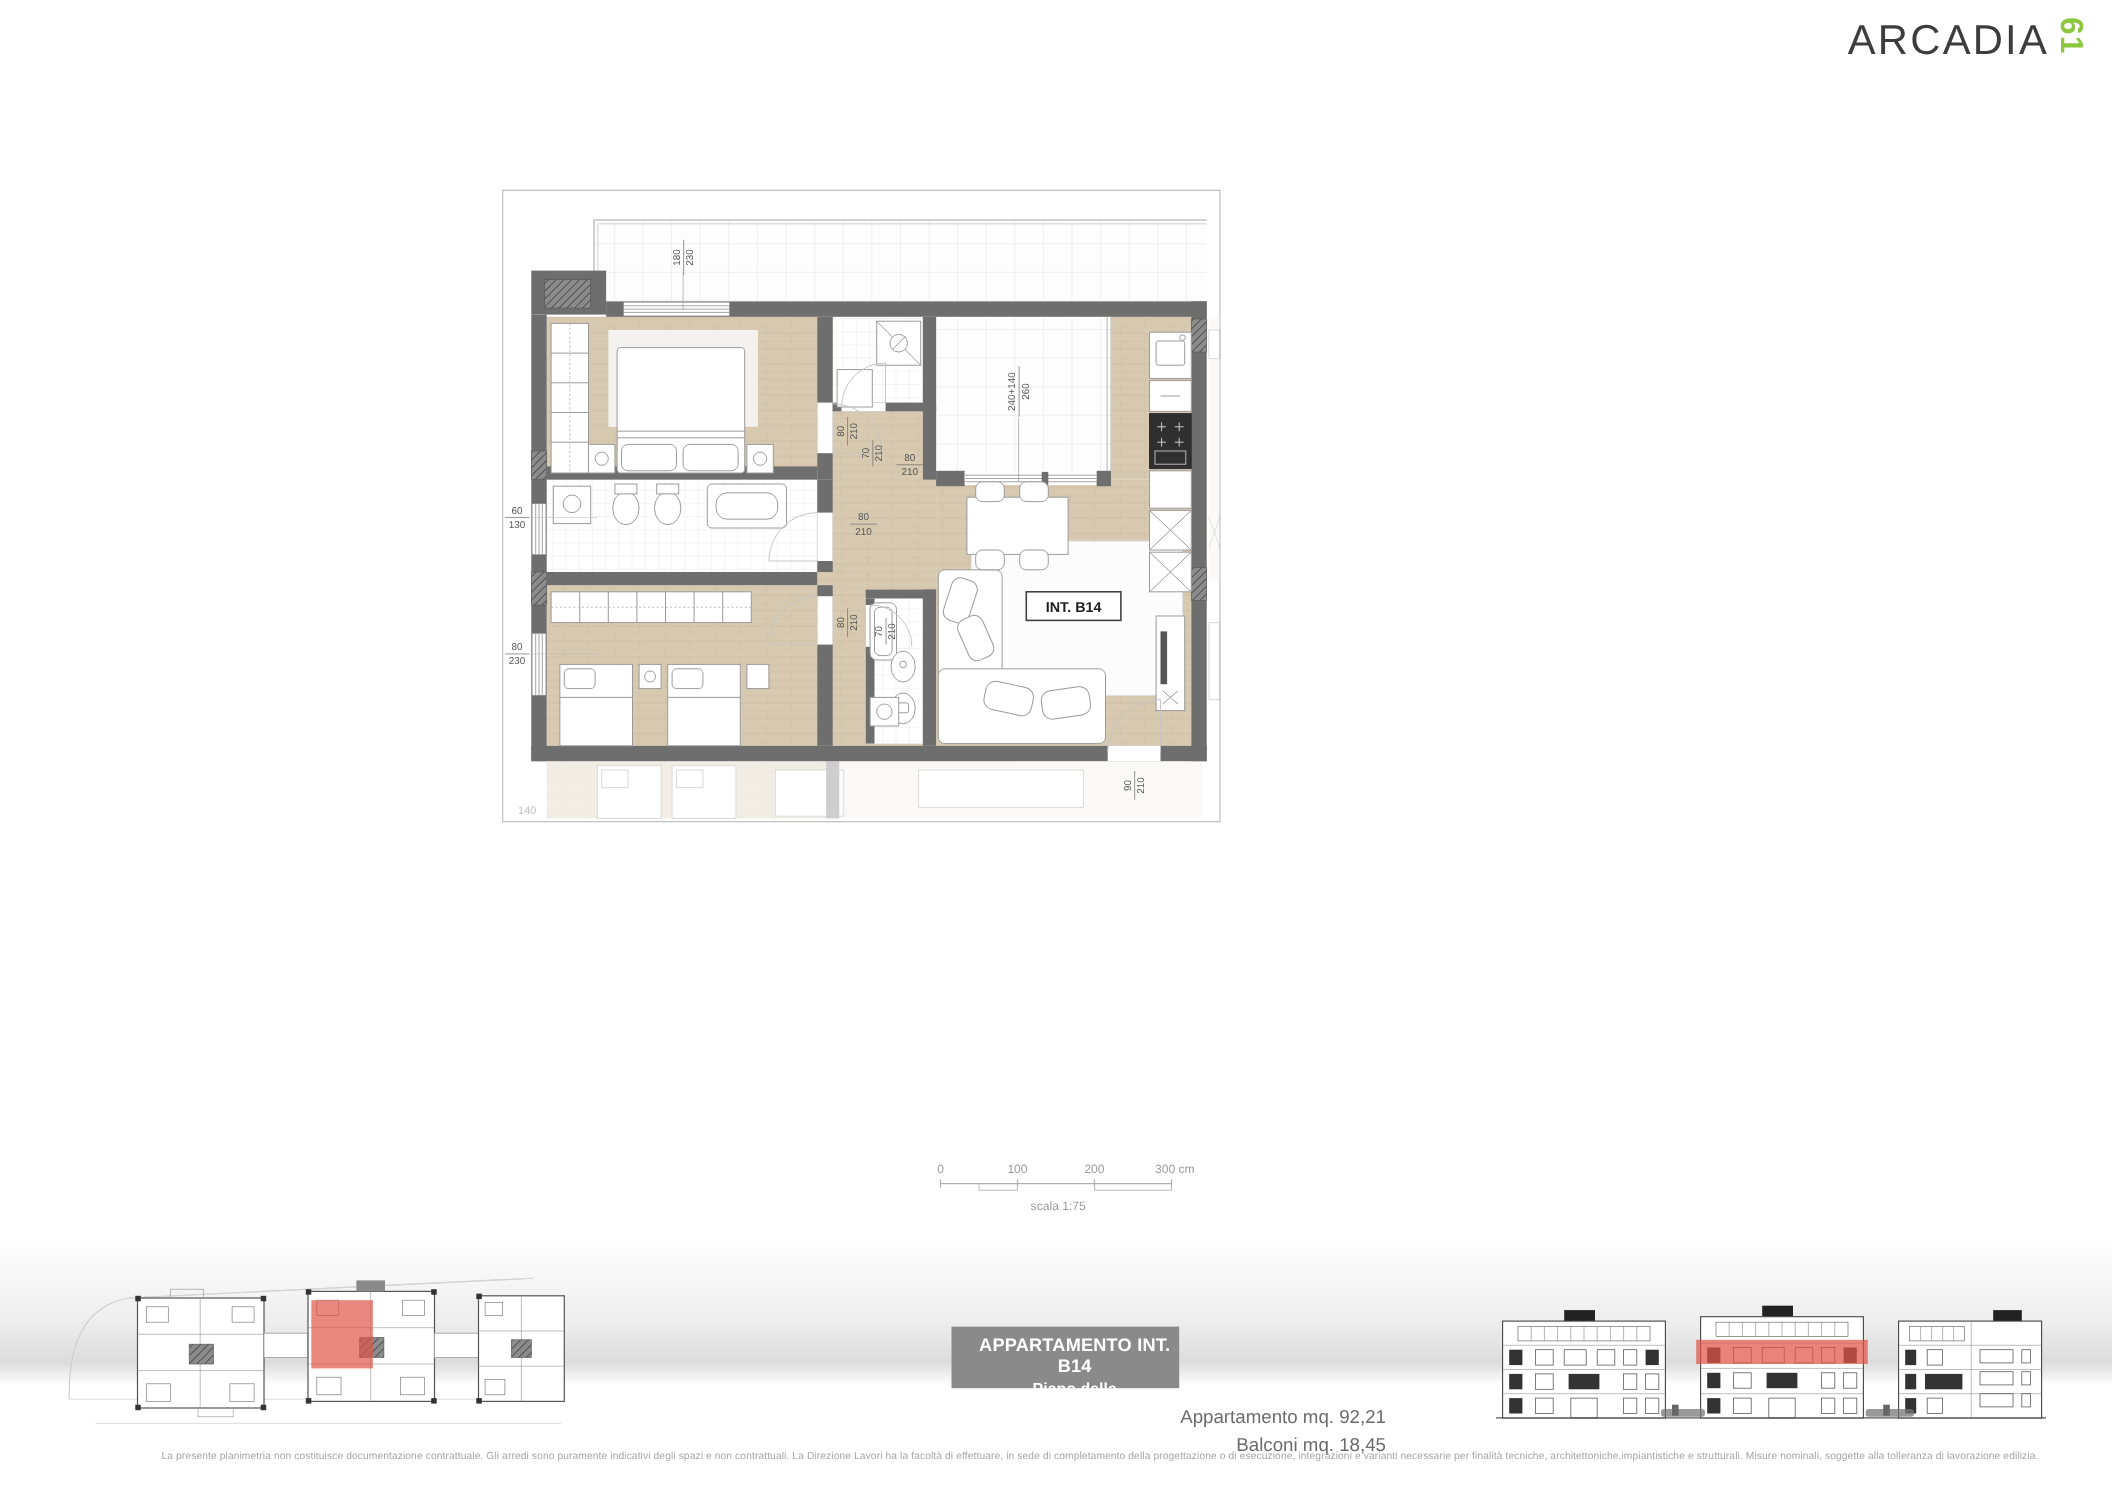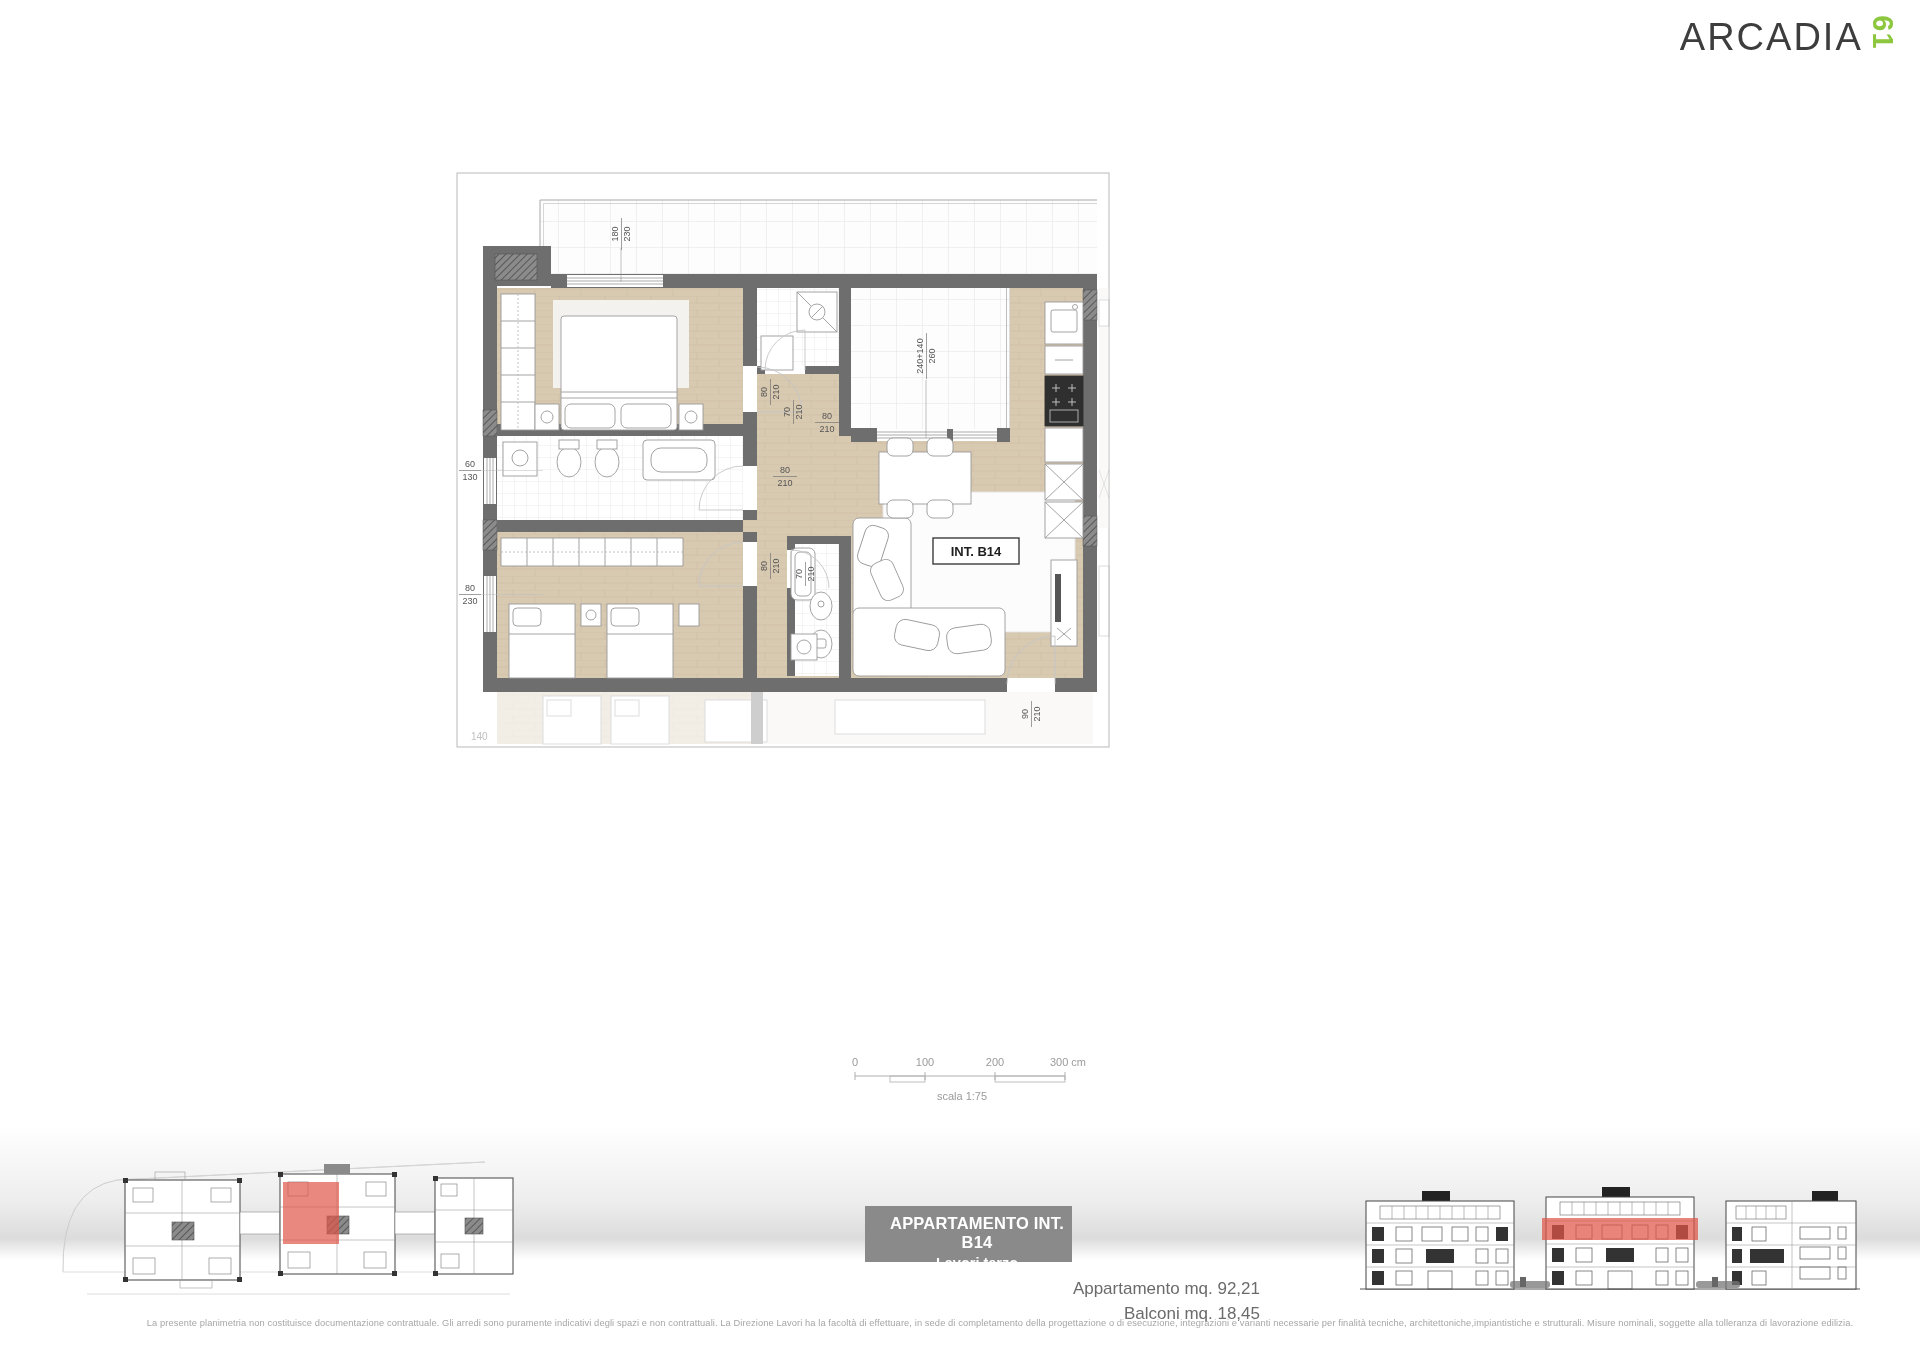--- a/index.html
+++ b/index.html
@@ -354,21 +354,21 @@
         <rect x="30" y="40" width="18" height="16" fill="url(#ph)" stroke="#555" stroke-width="0.6"></rect>
         <rect x="-2" y="-2" width="5" height="5" fill="#333"></rect>
           <rect x="-2" y="93" width="5" height="5" fill="#333"></rect>
       </g>
     </g>
     <rect x="228" y="32" width="56" height="62" fill="#E05548" opacity="0.7"></rect>
   </svg>
 
   <div class="abs" id="titleblock">
     <div class="l1">APPARTAMENTO INT. B14</div>
-    <div class="l2">Lavori terzo</div>
+    <div class="l2">Piano della</div>
   </div>
   <div class="abs" id="areas">
     <div>Appartamento mq. 92,21</div>
     <div>Balconi mq. 18,45</div>
   </div>
 
   <svg class="abs" style="top:1185px;left:1360px;" width="500" height="120" viewBox="0 0 500 120">
     <line x1="0" y1="104" x2="500" y2="104" stroke="#555" stroke-width="1"></line>
     <g>
       <g transform="translate(6,16)">

